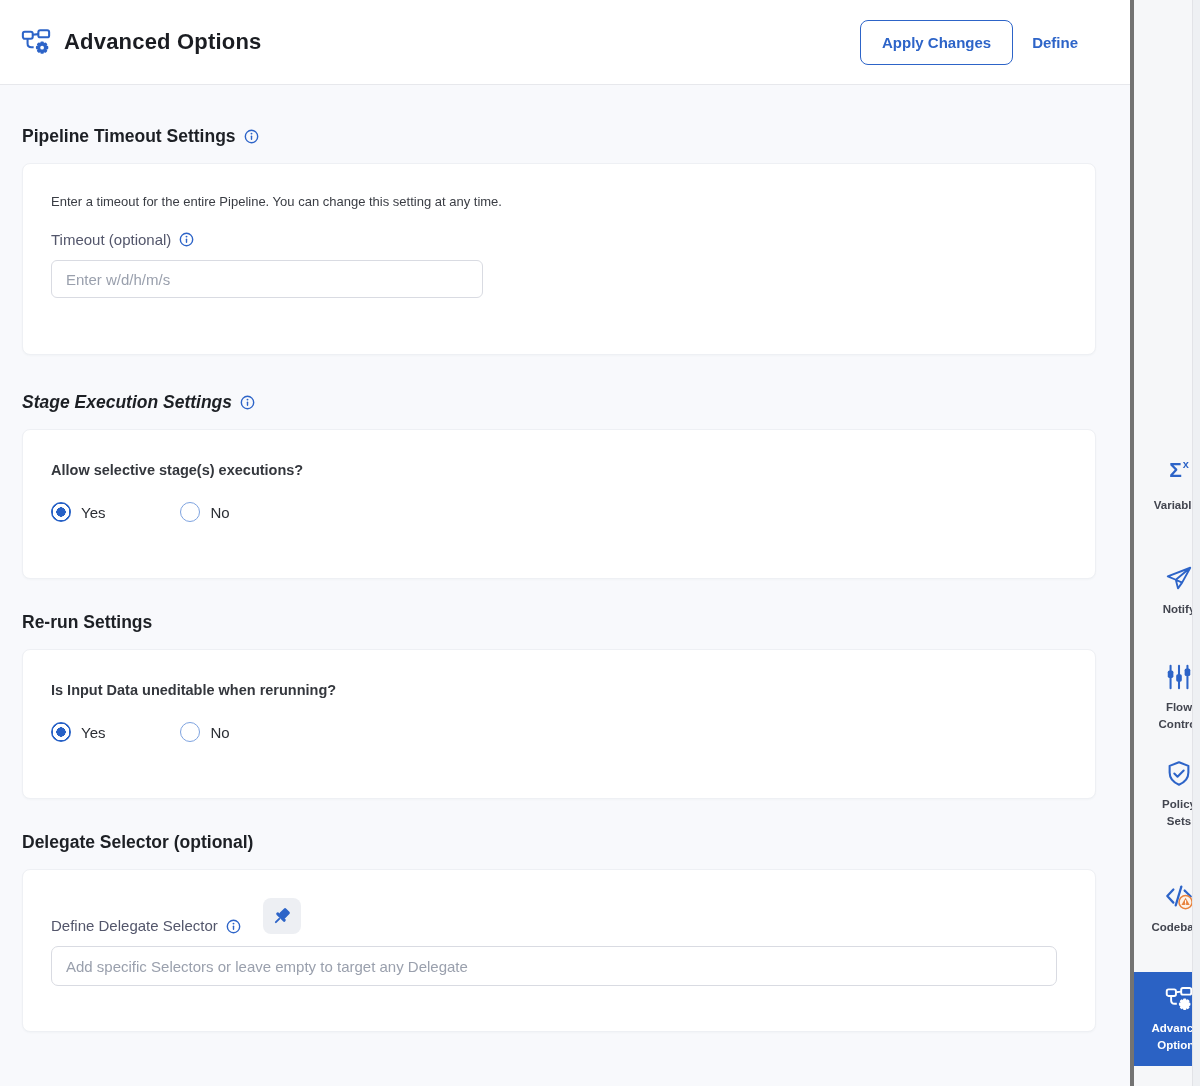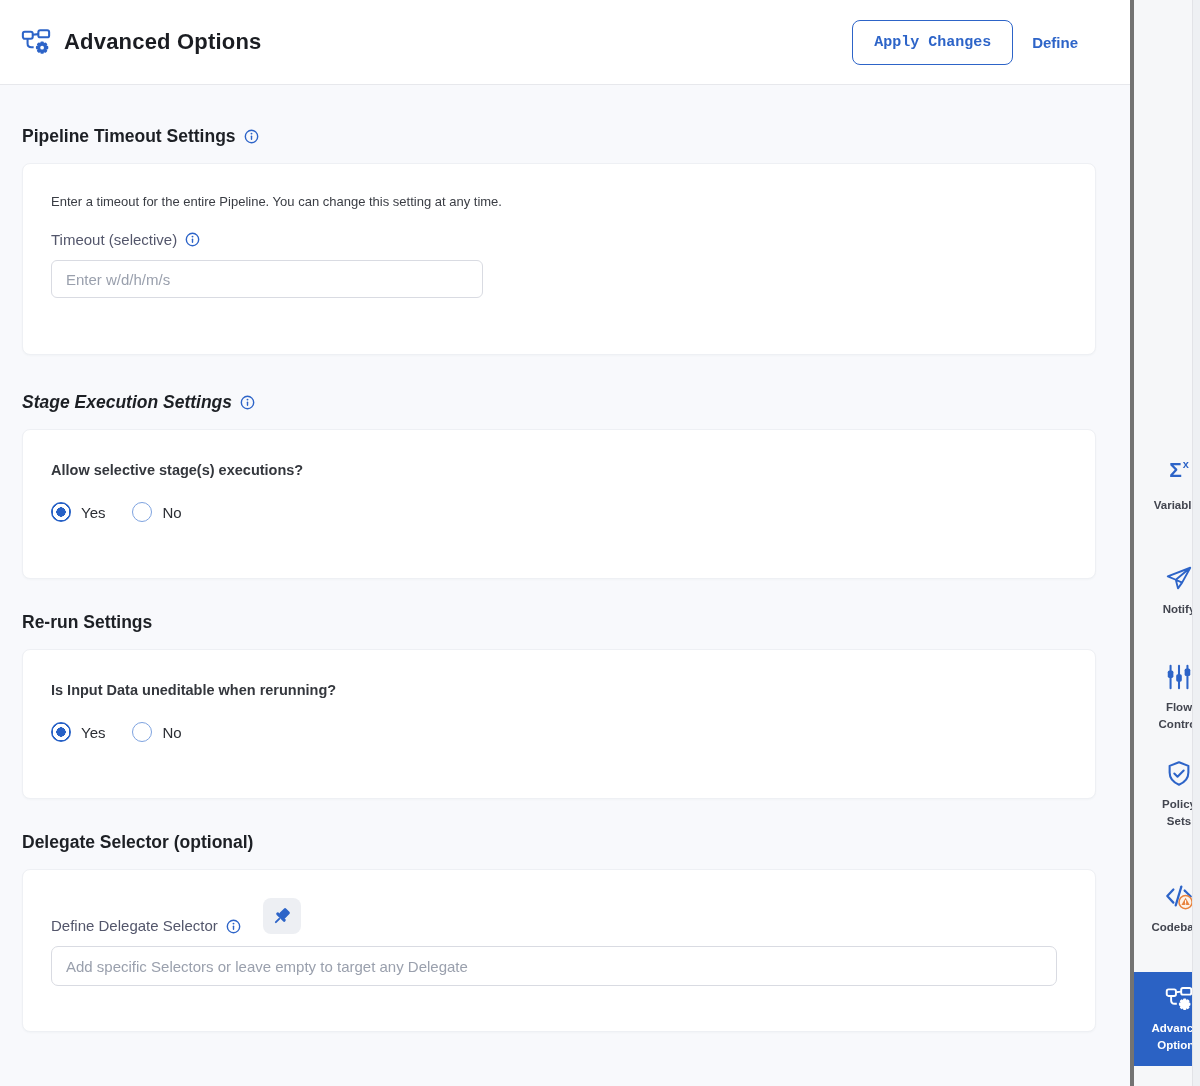--- a/index.html
+++ b/index.html
@@ -11,21 +11,21 @@
   
   .main { position:absolute; left:0; top:0; width:1130px; height:1086px; }
   .app-header {
     height:85px; background:#ffffff; border-bottom:1px solid #e7e8ec;
     display:flex; align-items:center; padding:0 52px 0 21px;
   }
   .hdr-icon { width:30px; height:30px; color:#2d64c8; flex:0 0 auto; }
   .hdr-title { font-size:22px; font-weight:700; color:#1b1d22; margin-left:13px; letter-spacing:.2px; flex:1; }
   .btn-apply {
     border:1.5px solid #2d64c8; color:#2d64c8; background:#fff;
-    font-family:Liberation Mono, monospace; font-size:15px; font-weight:700;
+    font-family:Liberation Sans, sans-serif; font-size:15px; font-weight:700;
     padding:13px 21px; border-radius:8px; cursor:pointer; white-space:nowrap;margin-left:40px;
   }
   .btn-discard {
     border:none; background:none; color:#2d64c8; font-family:inherit;
     font-size:15px; font-weight:700; margin-left:19px; cursor:pointer; white-space:nowrap;
   }
   .content { padding:0 34px 0 22px; }
   .sec-title-row { display:flex; align-items:center; gap:8px; }
   .sec-title { font-size:17.5px; font-weight:700; color:#1d2025; line-height:22px; }
   .mt1 { margin-top:40px;text-align:right; } .mt2 { margin-top:36px;font-style:italic; } .mt3 { margin-top:32px; } .mt4 { margin-top:32px; }
@@ -41,21 +41,21 @@
   .field-label-row { display:flex; align-items:center; gap:8px; margin-top:22px; }
   .field-label { font-size:15px; color:#53566b; }
   .text-input {
     display:block; margin-top:12px; height:38px; width:432px;
     border:1px solid #d9dbe2; border-radius:6px; background:#fff;
     font-family:inherit; font-size:15px; color:#2a2d33; padding:16px 14px; outline:none;
   }
   .text-input::placeholder { color:#9aa0ad; opacity:1; }
   .input-wide { width:1006px; height:40px; border-radius:7px; }
   .question { font-size:14.5px; font-weight:700; color:#34373d; }
-  .radio-row { display:flex; align-items:center; margin-top:24px; }
+  .radio-row { display:flex; align-items:center; margin-top:24px;gap:48px; }
   .radio-opt { display:flex; align-items:center; cursor:pointer; }
   .radio-opt + .radio-opt { margin-left:27px; }
   .radio { width:20px; height:20px; border-radius:50%; flex:0 0 auto; }
   .radio.on {
     background:radial-gradient(circle at 50% 50%, #2761c6 0 32%, #ffffff 34% 58%, #2761c6 60% 100%);
   }
   .radio.off { border:1.5px solid #7ea3e0; background:#fff; }
   .radio-label { font-size:15px; color:#2b2e34; margin-left:10px; font-weight:400; }
   .label-pin-row { display:flex; align-items:flex-end; gap:8px; }
   .pin-btn {
@@ -126,21 +126,21 @@
 
     <div class="sec-title-row mt1">
       <span class="sec-title">Pipeline Timeout Settings</span>
       <svg class="info-icon">
           <use href="#sym-info"></use>
         </svg>
     </div>
     <div class="card card-1">
       <div class="card-desc">Enter a timeout for the entire Pipeline. You can change this setting at any time.</div>
       <div class="field-label-row">
-        <span class="field-label">Timeout (selective)</span>
+        <span class="field-label">Timeout (optional)</span>
         <svg class="info-icon">
             <use href="#sym-info"></use>
           </svg>
       </div>
       <input class="text-input" type="text" placeholder="Enter w/d/h/m/s" style="">
     </div>
 
     <div class="sec-title-row mt2">
       <span class="sec-title">Stage Execution Settings</span>
       <svg class="info-icon">

